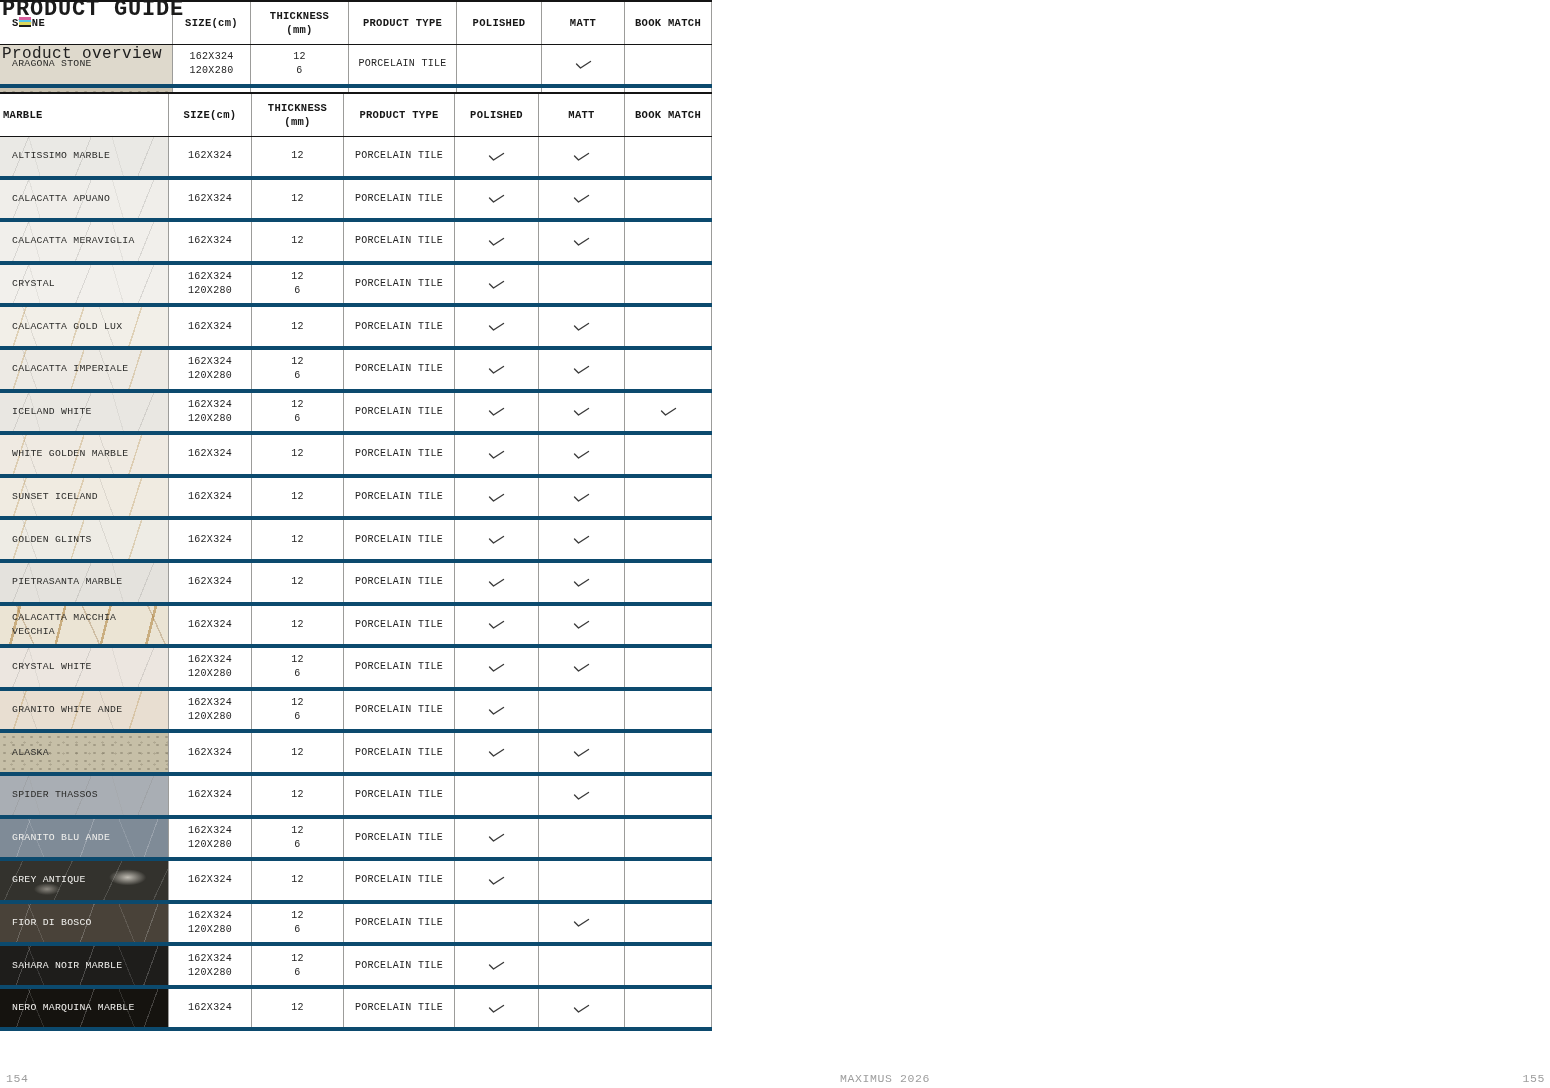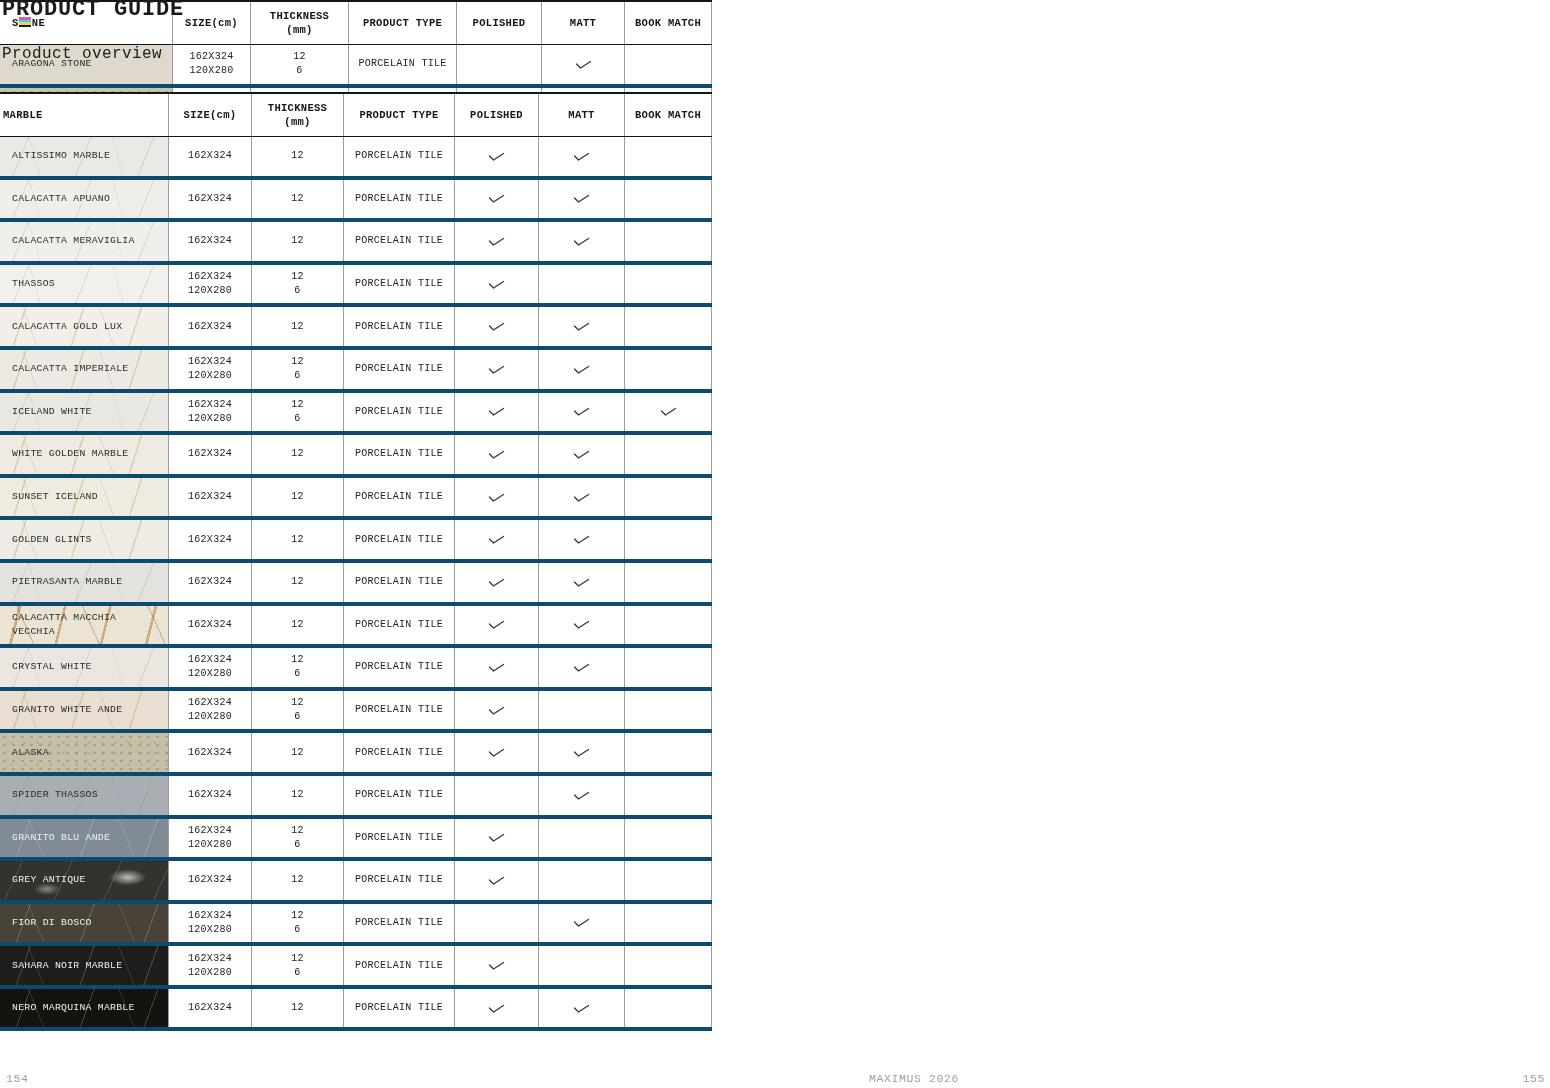--- a/index.html
+++ b/index.html
@@ -64,21 +64,21 @@
       repeating-linear-gradient(110deg, transparent 0 28px, rgba(255,255,255,.20) 28px 29px, transparent 29px 60px),
       repeating-linear-gradient(68deg,  transparent 0 40px, rgba(255,255,255,.12) 40px 41px, transparent 41px 84px); }
   .t-patch-dark { background-image:
       radial-gradient(ellipse 30px 13px at 76% 42%, rgba(240,235,225,.75), transparent 62%),
       radial-gradient(ellipse 22px 10px at 28% 72%, rgba(228,222,212,.50), transparent 60%),
       repeating-linear-gradient(115deg, transparent 0 20px, rgba(255,255,255,.15) 20px 21px, transparent 21px 45px); }
   .t-plain { background-image:none; }
 
   .footer-item { position:absolute; top:1072px; font-size:11.5px; letter-spacing:.6px; color:#9d9d9d; font-weight:500; }
   #footer-left   { left:6px; }
-  #footer-center { left:869px; }
+  #footer-center { left:840px; }
   #footer-right  { right:5px; }
 </style>
 </head>
 <body>
 
 <div class="page">
   <div class="page-title">PRODUCT GUIDE</div>
   <div class="print-mark">
       <span style="background: rgb(217, 95, 158);"></span>
       <span style="background: rgb(86, 196, 232);"></span>
@@ -174,21 +174,21 @@
         </div>
         <div class="cell">
           <svg width="17" height="11" viewBox="0 0 17 11">
             <path d="M1.5 5 L5.5 9 L15.5 2.5" fill="none" stroke="#3c3c3c" stroke-width="1.4" stroke-linecap="round" stroke-linejoin="round"></path>
           </svg>
         </div>
         <div class="cell"></div>
       </div>
       <div class="trow">
         <div class="cell swatch t-vein-light sw-dark" style="background-color: rgb(242, 240, 236);">
-          <div>THASSOS</div>
+          <div>CRYSTAL</div>
         </div>
         <div class="cell">
           <div>162X324</div>
           <div>120X280</div>
         </div>
         <div class="cell">
           <div>12</div>
           <div>6</div>
         </div>
         <div class="cell">PORCELAIN TILE</div>

